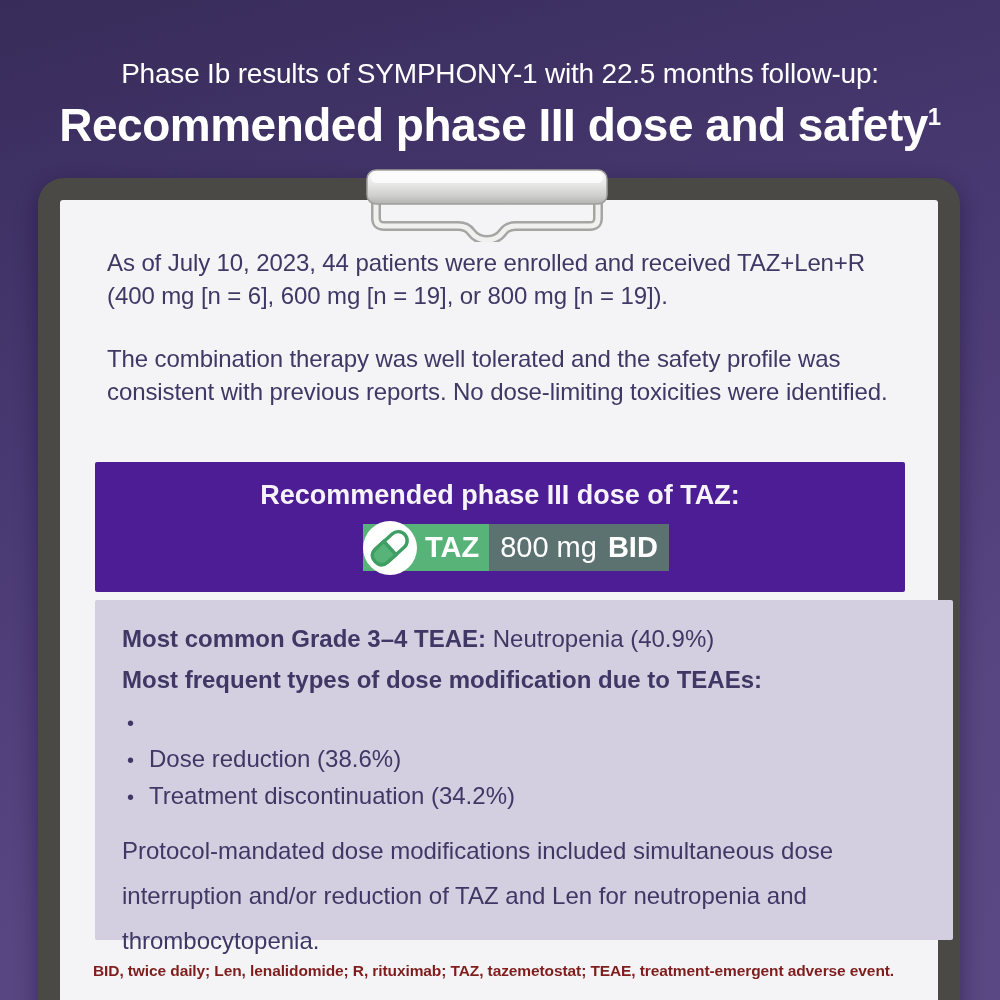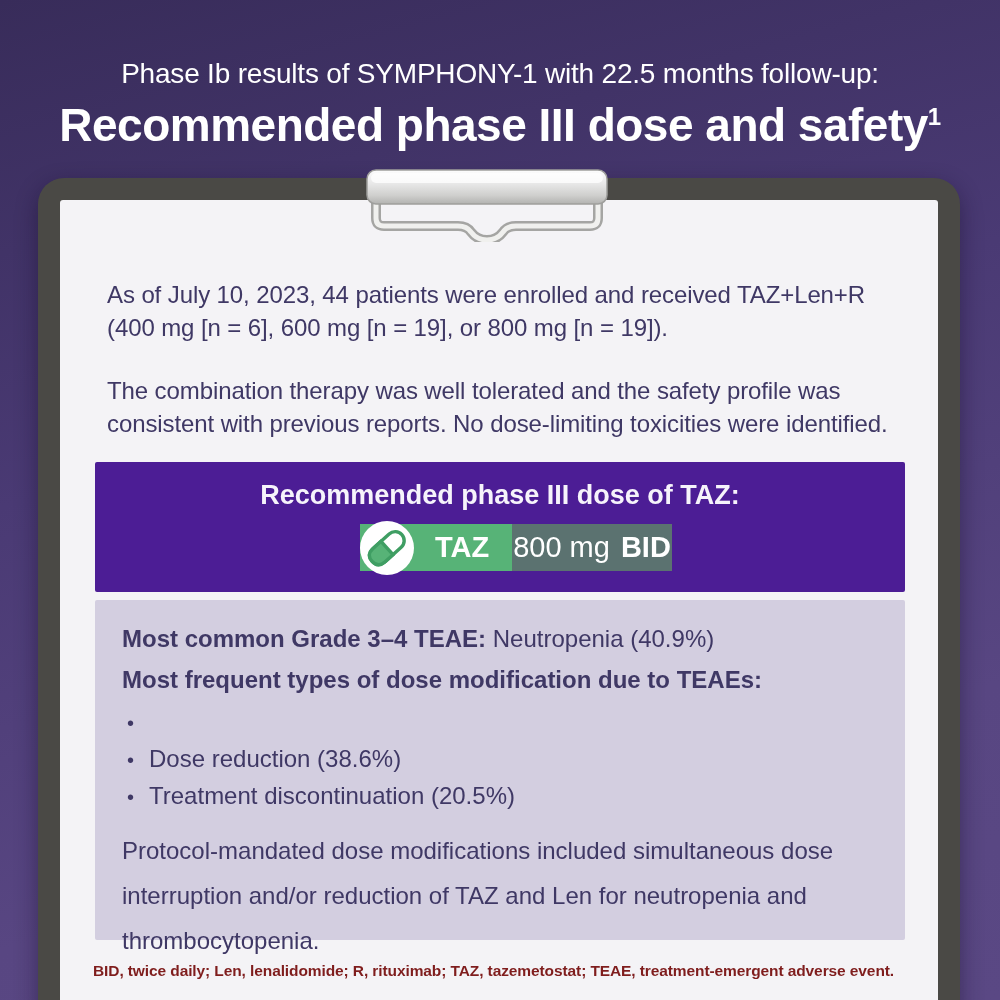--- a/index.html
+++ b/index.html
@@ -42,21 +42,20 @@
     position: absolute; left: 362px; top: 168px;
     width: 250px; height: 74px; z-index: 6;
   }
 
   
   .body-text {
     position: absolute;
     color: #3f3865;
     font-size: 24px; line-height: 33px;
     letter-spacing: -0.1px;
-    margin-top: 32px;
   }
   .para-1 { left: 47px; top: 46px;  width: 800px; }
   .para-2 { left: 47px; top: 142px; width: 800px; }
 
   
   .dose-banner {
     position: absolute; left: 35px; top: 262px;
     width: 810px; height: 130px;
     background: #4c1d95; border-radius: 2px;
   }
@@ -66,48 +65,49 @@
     font-size: 27px; font-weight: 700;
   }
   .dose-badge {
     position: absolute; top: 62px; left: 50%;
     transform: translateX(-50%);
     display: flex; height: 47px;
   }
   .badge-green {
     position: relative;
     background: #57b377;
-    width: 152px;
+    width: 126px;
     display: flex; align-items: center; margin-left: 32px;
   }
   .pill-circle {
     position: absolute; left: -1px; top: 50%;
     transform: translateY(-50%);
     width: 56px; height: 56px;
   }
   .taz-label {
     flex: 1; padding-left: 52px;
     text-align: center;
     color: #ffffff; font-size: 29px; font-weight: 700;
   }
   .badge-slate {
     background: #5b7270;
-    width: 160px;
+    width: 180px;
     display: flex; align-items: center; justify-content: center;
     gap: 11px; color: #ffffff; font-size: 29px;
   }
   .dose-value { font-weight: 400; }
   .dose-frequency { font-weight: 700; }
 
   
   .safety-box {
     position: absolute; left: 35px; top: 400px;
     width: 810px; height: 340px;
     background: #d3cee0; border-radius: 2px;
     color: #3f3865;
+    padding-left: 48px;
   }
   .safety-inner { position: absolute; left: 27px; top: 24px; width: 756px; }
   .teae-line { font-size: 24px; line-height: 30px; }
   .teae-label { font-weight: 700; }
   .teae-value { font-weight: 400; }
   .mods-heading {
     margin-top: 11px;
     font-size: 24px; font-weight: 700; line-height: 30px;
   }
   .mods-list { margin-top: 10px; }
@@ -173,21 +173,21 @@
         <div class="mods-list">
           <div class="mod-item">
             <span class="bullet">•</span>
           </div>
           <div class="mod-item">
             <span class="bullet">•</span>
             <span>Dose reduction (38.6%)</span>
           </div>
           <div class="mod-item">
             <span class="bullet">•</span>
-            <span>Treatment discontinuation (20.5%)</span>
+            <span>Treatment discontinuation (34.2%)</span>
           </div>
         </div>
         <div class="protocol-note">Protocol-mandated dose modifications included simultaneous dose interruption and/or reduction of TAZ and Len for neutropenia and thrombocytopenia.</div>
       </div>
     </div>
 
     <div class="footer-abbrev">BID, twice daily; Len, lenalidomide; R, rituximab; TAZ, tazemetostat; TEAE, treatment-emergent adverse event.</div>
 
   </div>
 </div>

